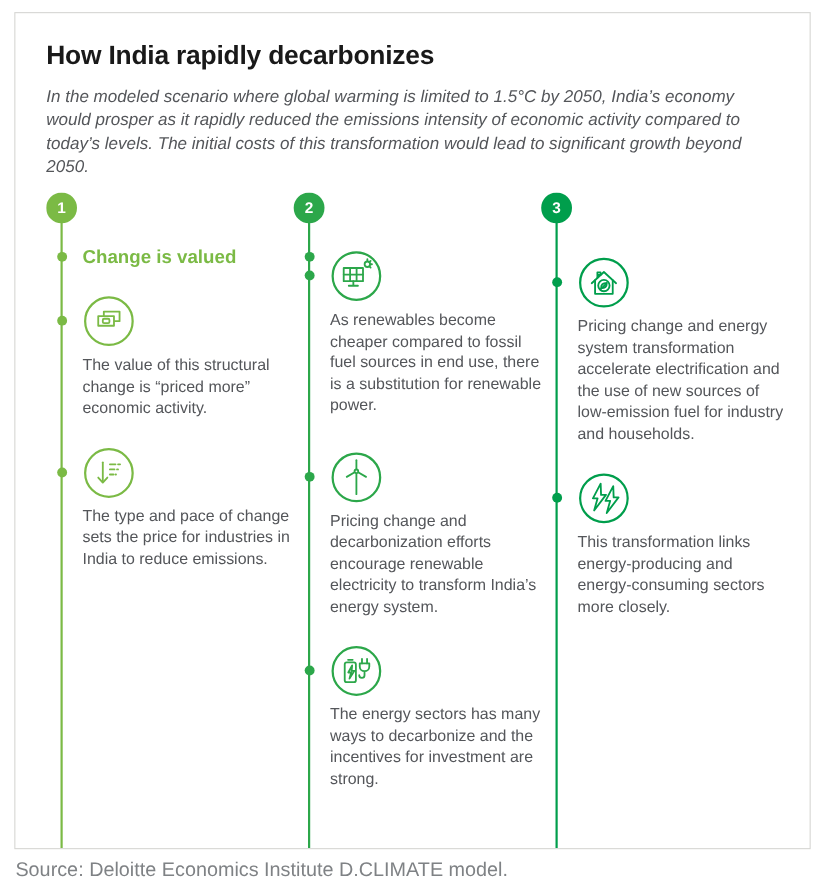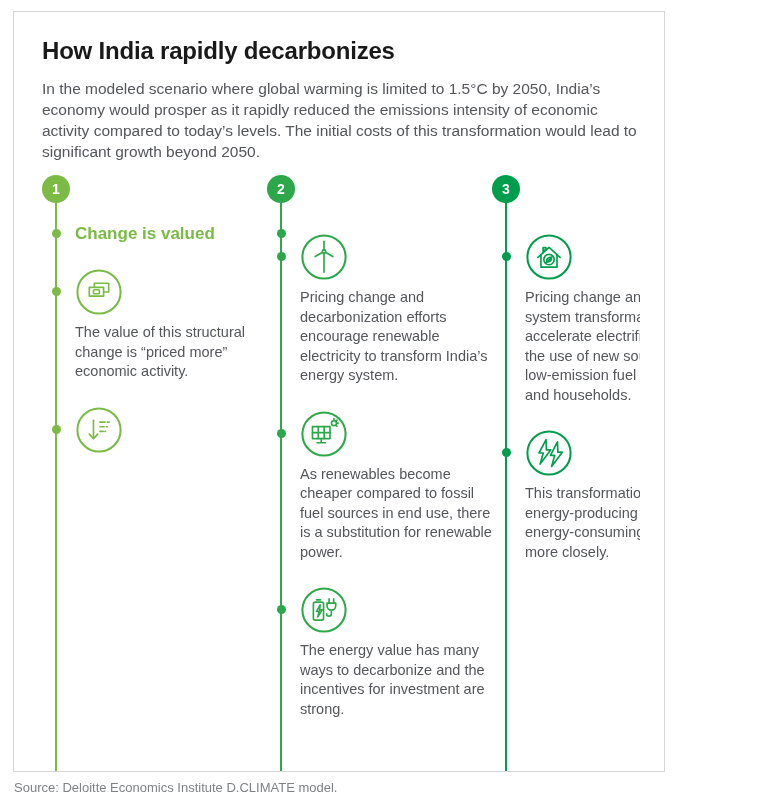--- a/index.html
+++ b/index.html
@@ -5,33 +5,33 @@
   * { box-sizing: border-box; }
   html, body { margin: 0; padding: 0; }
   body {
     width: 758px; height: 806px; position: relative;
     background: #ffffff;
     font-family: "Liberation Sans", sans-serif;
     color: #54565a;
   }
   .card {
     position: absolute; left: 13px; top: 11px;
-    width: 652px; height: 761px;
+    width: 724px; height: 761px;
     background: #ffffff;
     border: 1px solid #d6d6d3;
     padding: 25px 24px 0 28px;
     overflow: hidden;
   }
   .title {
     margin: 0; font-size: 24px; line-height: 28px;
     font-weight: bold; color: #191919; letter-spacing: -0.2px;
   }
   .intro {
     margin: 13px 0 0 0; font-size: 15.5px; line-height: 21px;
-    color: #54565a; max-width: 645px;
+    color: #54565a; max-width: 645px; font-style: italic;
   }
   .cols { display: flex; margin-top: 13px; height: 596px; overflow: hidden; }
   .col { width: 225px; position: relative; flex: 0 0 auto; }
   .c1 { --g: #7bba45; }
   .c2 { --g: #2ca74a; }
   .c3 { --g: #009e4c; }
   .vline {
     position: absolute; left: 13px; top: 26px; bottom: 0;
     width: 2px; background: var(--g);
   }
@@ -56,21 +56,21 @@
   .icon { width: 48px; height: 48px; display: block; color: var(--g); }
   .icon * { stroke: currentColor; fill: none; stroke-width: 1.8; stroke-linecap: round; stroke-linejoin: round; }
   .icon .ring { stroke-width: 2.2; }
   .icon .occlude { fill: #ffffff; }
   .item p {
     margin: 7px 0 0 0; font-size: 14.5px; line-height: 19.5px;
     color: #54565a; max-width: 198px;
   }
   .source {
     position: absolute; left: 14px; top: 780px;
-    font-size: 13px; color: #7f8285;
+    font-size: 18px; color: #7f8285;
   }
 </style>
 </head>
 <body>
 
 <div class="card">
   <h1 class="title">How India rapidly decarbonizes</h1>
   <p class="intro">In the modeled scenario where global warming is limited to 1.5°C by 2050, India’s economy would prosper as it rapidly reduced the emissions intensity of economic activity compared to today’s levels. The initial costs of this transformation would lead to significant growth beyond 2050.</p>
 
   <div class="cols">
@@ -98,68 +98,69 @@
       <div class="item">
         <span class="dot"></span>
         <svg class="icon" viewBox="0 0 52 52">
           <circle class="ring" cx="26" cy="26" r="23.4"></circle>
           <path d="M20 15.5 V34.5"></path>
           <path d="M15.5 30.5 L20 35.5 L24.5 30.5"></path>
           <path d="M27 17.5 h10" stroke-dasharray="5.5 2.5"></path>
           <path d="M27 22.5 h8" stroke-dasharray="4.5 2.5"></path>
           <path d="M27 27.5 h6" stroke-dasharray="3.5 2"></path>
         </svg>
+        <p>The type and pace of change sets the price for industries in India to reduce emissions.</p>
       </div>
     </div>
 
     <div class="col c2">
       <div class="vline"></div>
       <div class="badge">2</div>
       <div class="heading">
         <span class="dot"></span>
+      </div>
+
+      <div class="item">
+        <span class="dot"></span>
+        <svg class="icon" viewBox="0 0 52 52">
+          <circle class="ring" cx="26" cy="26" r="23.4"></circle>
+          <rect x="13.5" y="18" width="19" height="13"></rect>
+          <path d="M19.8 18 V31 M26.2 18 V31 M13.5 24.5 h19"></path>
+          <path d="M23 31 v4.5 M18.5 35.5 h9"></path>
+          <circle cx="36.8" cy="14.3" r="2.7"></circle>
+          <path d="M36.8 9.3 v1.5 M41.3 14.3 h-1.5 M40 11 l-1.1 1.1 M40 17.6 l-1.1 -1.1"></path>
+        </svg>
+        <p>As renewables become cheaper compared to fossil fuel sources in end use, there is a substitution for renewable power.</p>
       </div>
 
       <div class="item first">
         <span class="dot"></span>
         <svg class="icon" viewBox="0 0 52 52">
           <circle class="ring" cx="26" cy="26" r="23.4"></circle>
           <path d="M26 21 V42.5"></path>
           <path d="M26 20 V9"></path>
           <path d="M26 20 L16.5 25.5"></path>
           <path d="M26 20 L35.5 25.5"></path>
           <circle class="occlude" cx="26" cy="20" r="1.8"></circle>
         </svg>
         <p>Pricing change and decarbonization efforts encourage renewable electricity to transform India’s energy system.</p>
       </div>
 
       <div class="item">
         <span class="dot"></span>
         <svg class="icon" viewBox="0 0 52 52">
           <circle class="ring" cx="26" cy="26" r="23.4"></circle>
-          <rect x="13.5" y="18" width="19" height="13"></rect>
-          <path d="M19.8 18 V31 M26.2 18 V31 M13.5 24.5 h19"></path>
-          <path d="M23 31 v4.5 M18.5 35.5 h9"></path>
-          <circle cx="36.8" cy="14.3" r="2.7"></circle>
-          <path d="M36.8 9.3 v1.5 M41.3 14.3 h-1.5 M40 11 l-1.1 1.1 M40 17.6 l-1.1 -1.1"></path>
-        </svg>
-        <p>As renewables become cheaper compared to fossil fuel sources in end use, there is a substitution for renewable power.</p>
-      </div>
-
-      <div class="item">
-        <span class="dot"></span>
-        <svg class="icon" viewBox="0 0 52 52">
-          <circle class="ring" cx="26" cy="26" r="23.4"></circle>
           <rect x="14.5" y="17.5" width="11" height="19.5" rx="2"></rect>
           <path d="M17.8 15 h4.5"></path>
           <path d="M21.8 20.5 L18 27.5 L20.8 27.5 L19.2 33.5 L24 25.8 L21.3 25.8 Z"></path>
           <path d="M31.5 14 v4.5 M36.5 14 v4.5"></path>
           <path d="M29.3 18.5 h9.4 v3 a4.7 4.7 0 0 1 -9.4 0 Z"></path>
           <path d="M34 27.5 v2.6 a2.6 2.6 0 0 1 -5.2 0"></path>
         </svg>
-        <p>The energy value has many ways to decarbonize and the incentives for investment are strong.</p>
+        <p>The energy sectors has many ways to decarbonize and the incentives for investment are strong.</p>
       </div>
     </div>
 
     <div class="col c3">
       <div class="vline"></div>
       <div class="badge">3</div>
 
       <div class="item first">
         <span class="dot"></span>
         <svg class="icon" viewBox="0 0 52 52">

